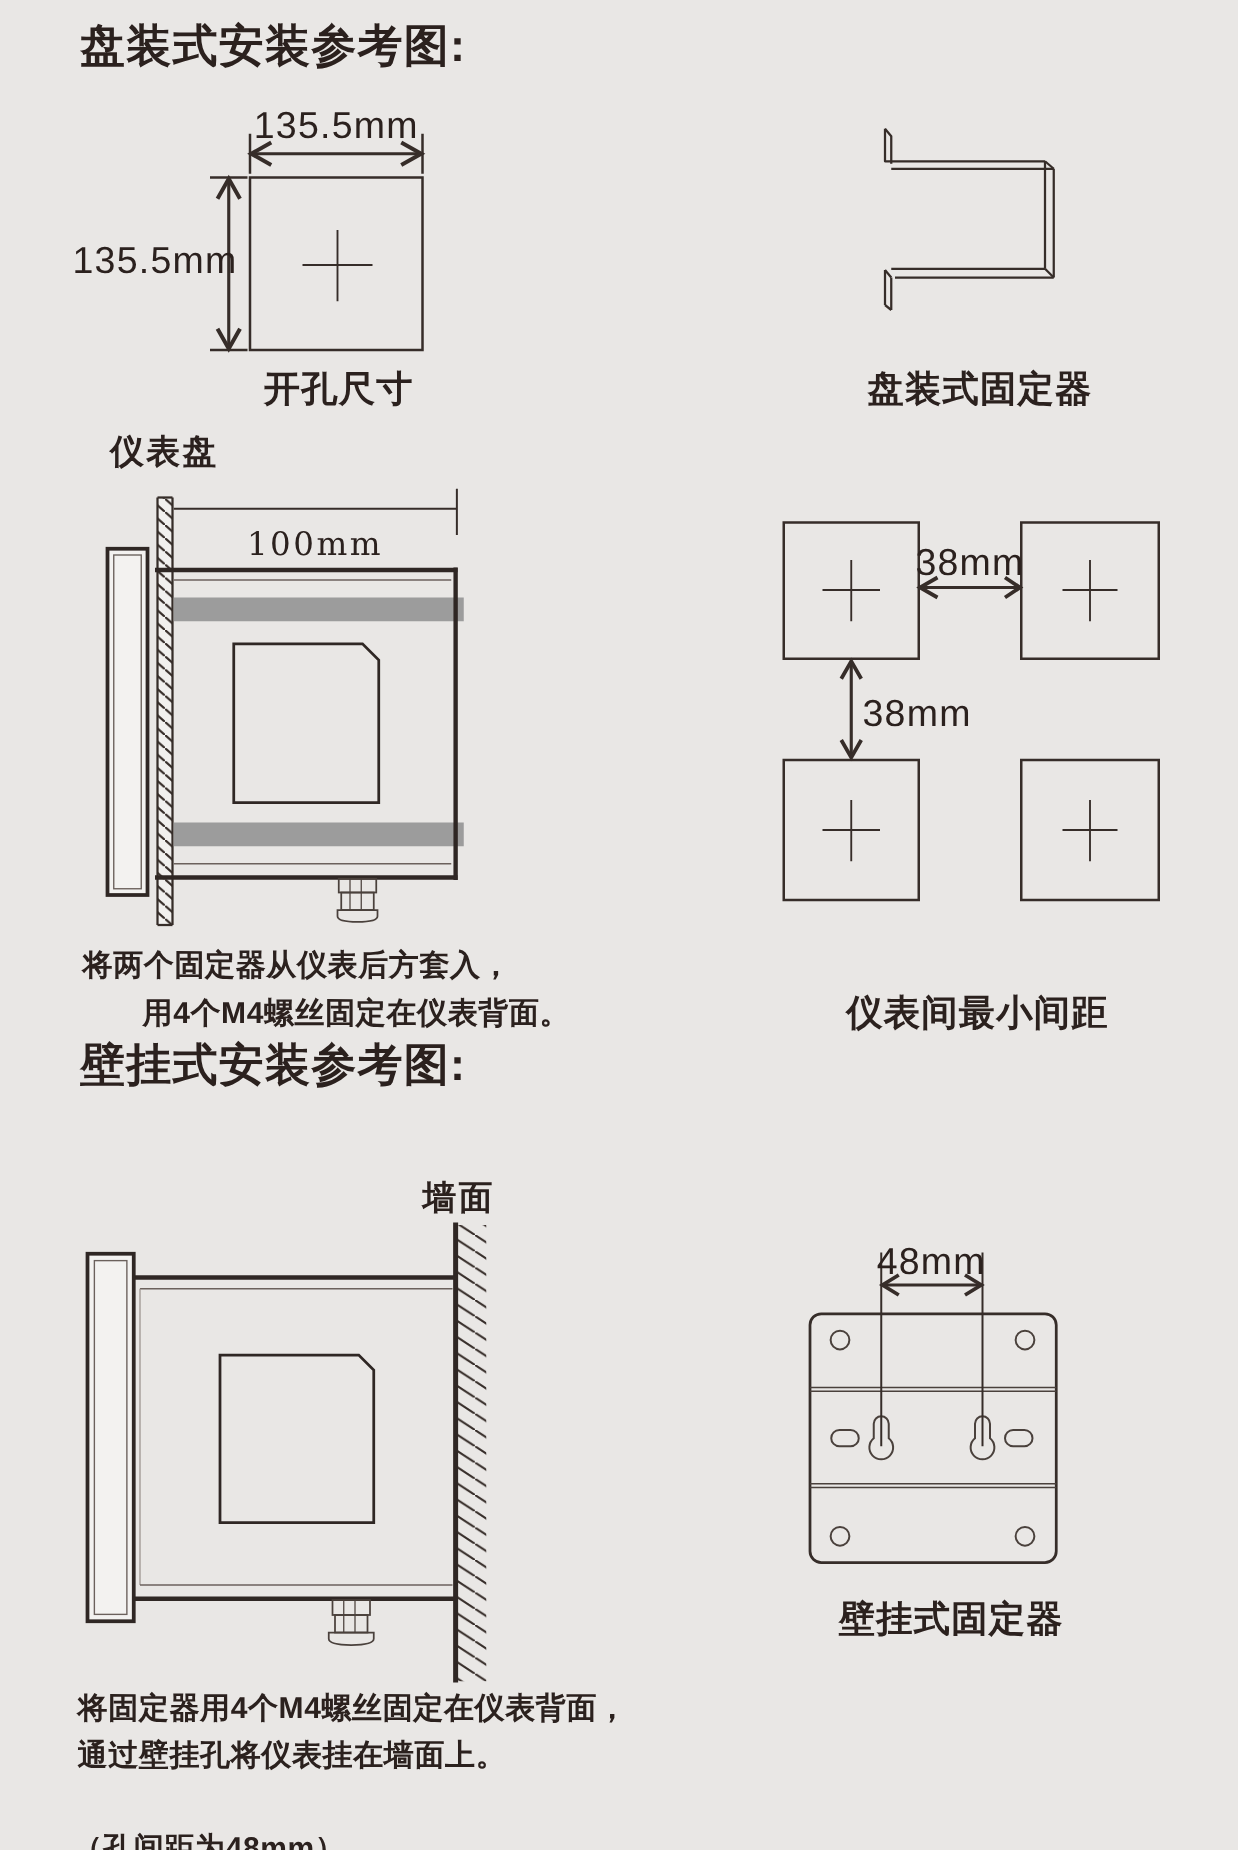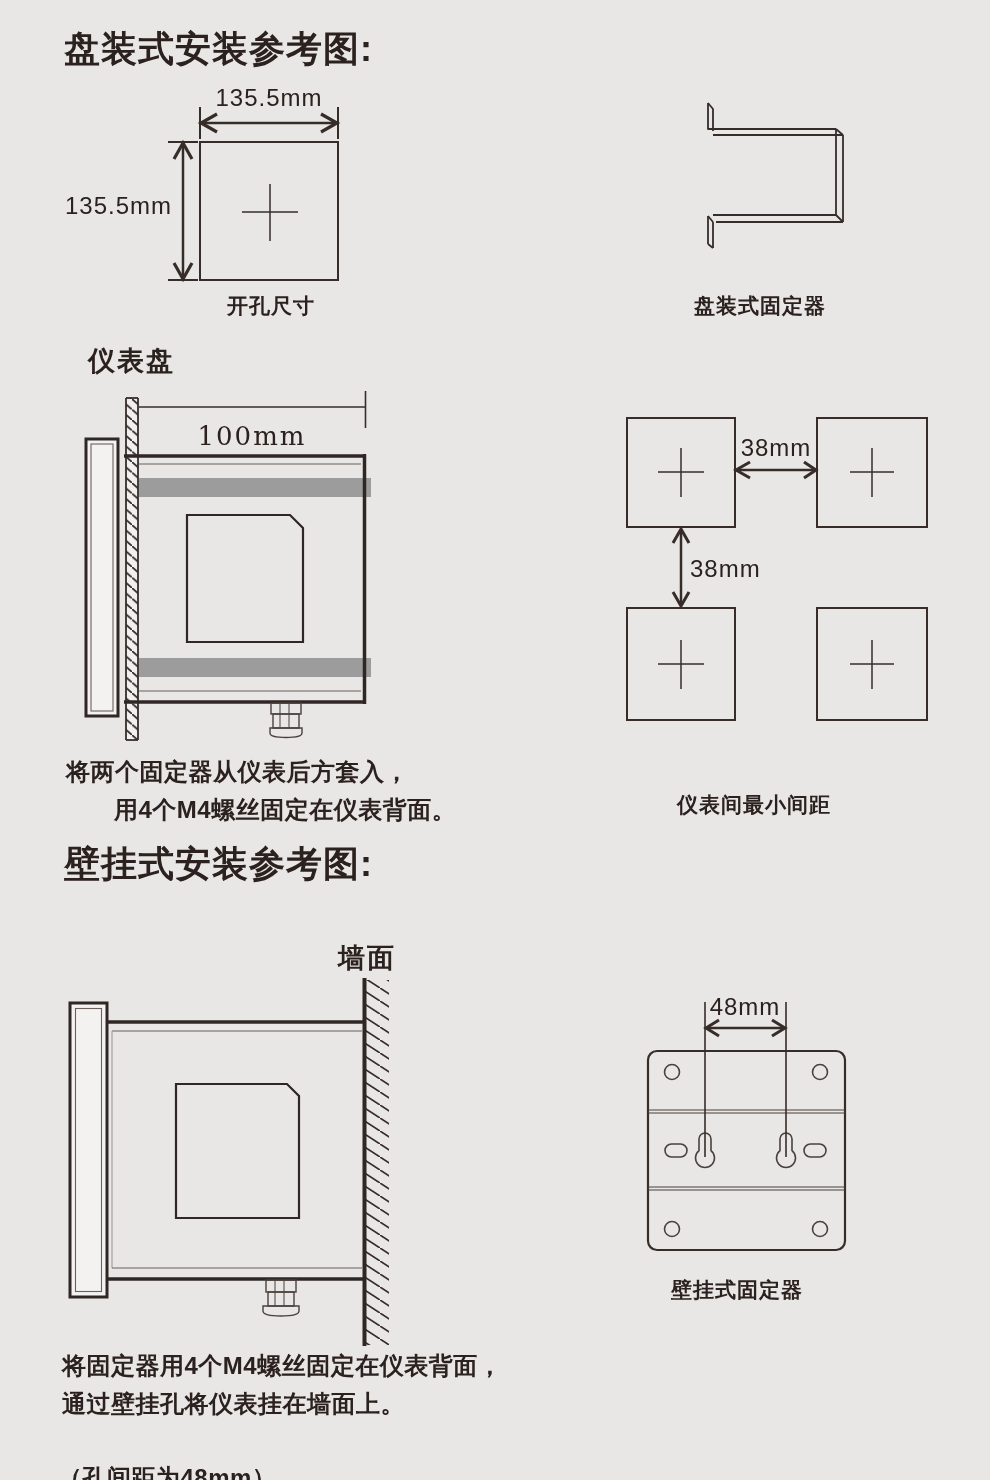--- a/index.html
+++ b/index.html
@@ -6,25 +6,25 @@
     --bg:#e9e7e5;
     --ink:#2b211e;
     --line:#362d29;
     --bar:#9c9c9c;
   }
   html,body{margin:0;padding:0;}
   body{background:var(--bg);font-family:"Liberation Sans",sans-serif;}
   .page{position:relative;width:990px;height:1480px;background:var(--bg);overflow:hidden;}
   .page svg{position:absolute;left:0;top:0;}
   .txt{position:absolute;color:var(--ink);white-space:nowrap;}
-  .title{font-size:36px;font-weight:700;letter-spacing:1px;margin-top:12px;}
-  .dim-sans{font-size:24px;font-weight:500;letter-spacing:1px;}
+  .title{font-size:36px;font-weight:700;letter-spacing:1px;}
+  .dim-sans{font-size:30px;font-weight:500;letter-spacing:1px;}
   .dim-serif{font-family:"DejaVu Serif","Liberation Serif",serif;font-size:26px;font-weight:400;letter-spacing:2px;margin-top:45px;}
   .label-serif{font-family:"DejaVu Serif","Liberation Serif",serif;font-size:27px;font-weight:700;letter-spacing:2px;}
-  .cap{font-size:21px;font-weight:700;letter-spacing:1px;}
+  .cap{font-size:29px;font-weight:700;letter-spacing:1px;}
   .note{font-size:24px;font-weight:700;letter-spacing:0.5px;text-align:right;}
   .center{text-align:center;}
   .right{text-align:right;}
 </style>
 </head>
 <body>
 
 <div class="page">
 
   <svg width="990" height="1480" viewBox="0 0 990 1480">

